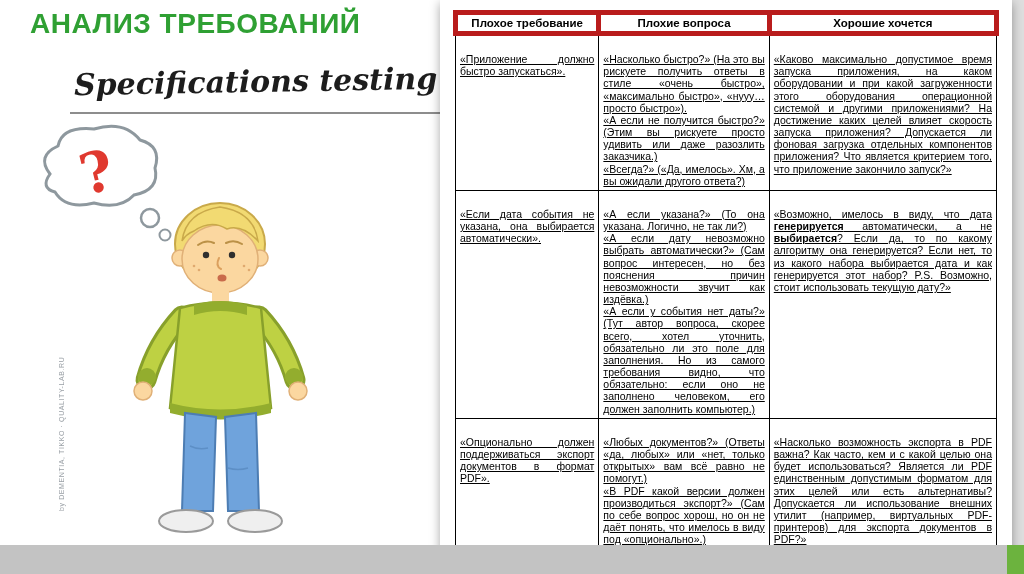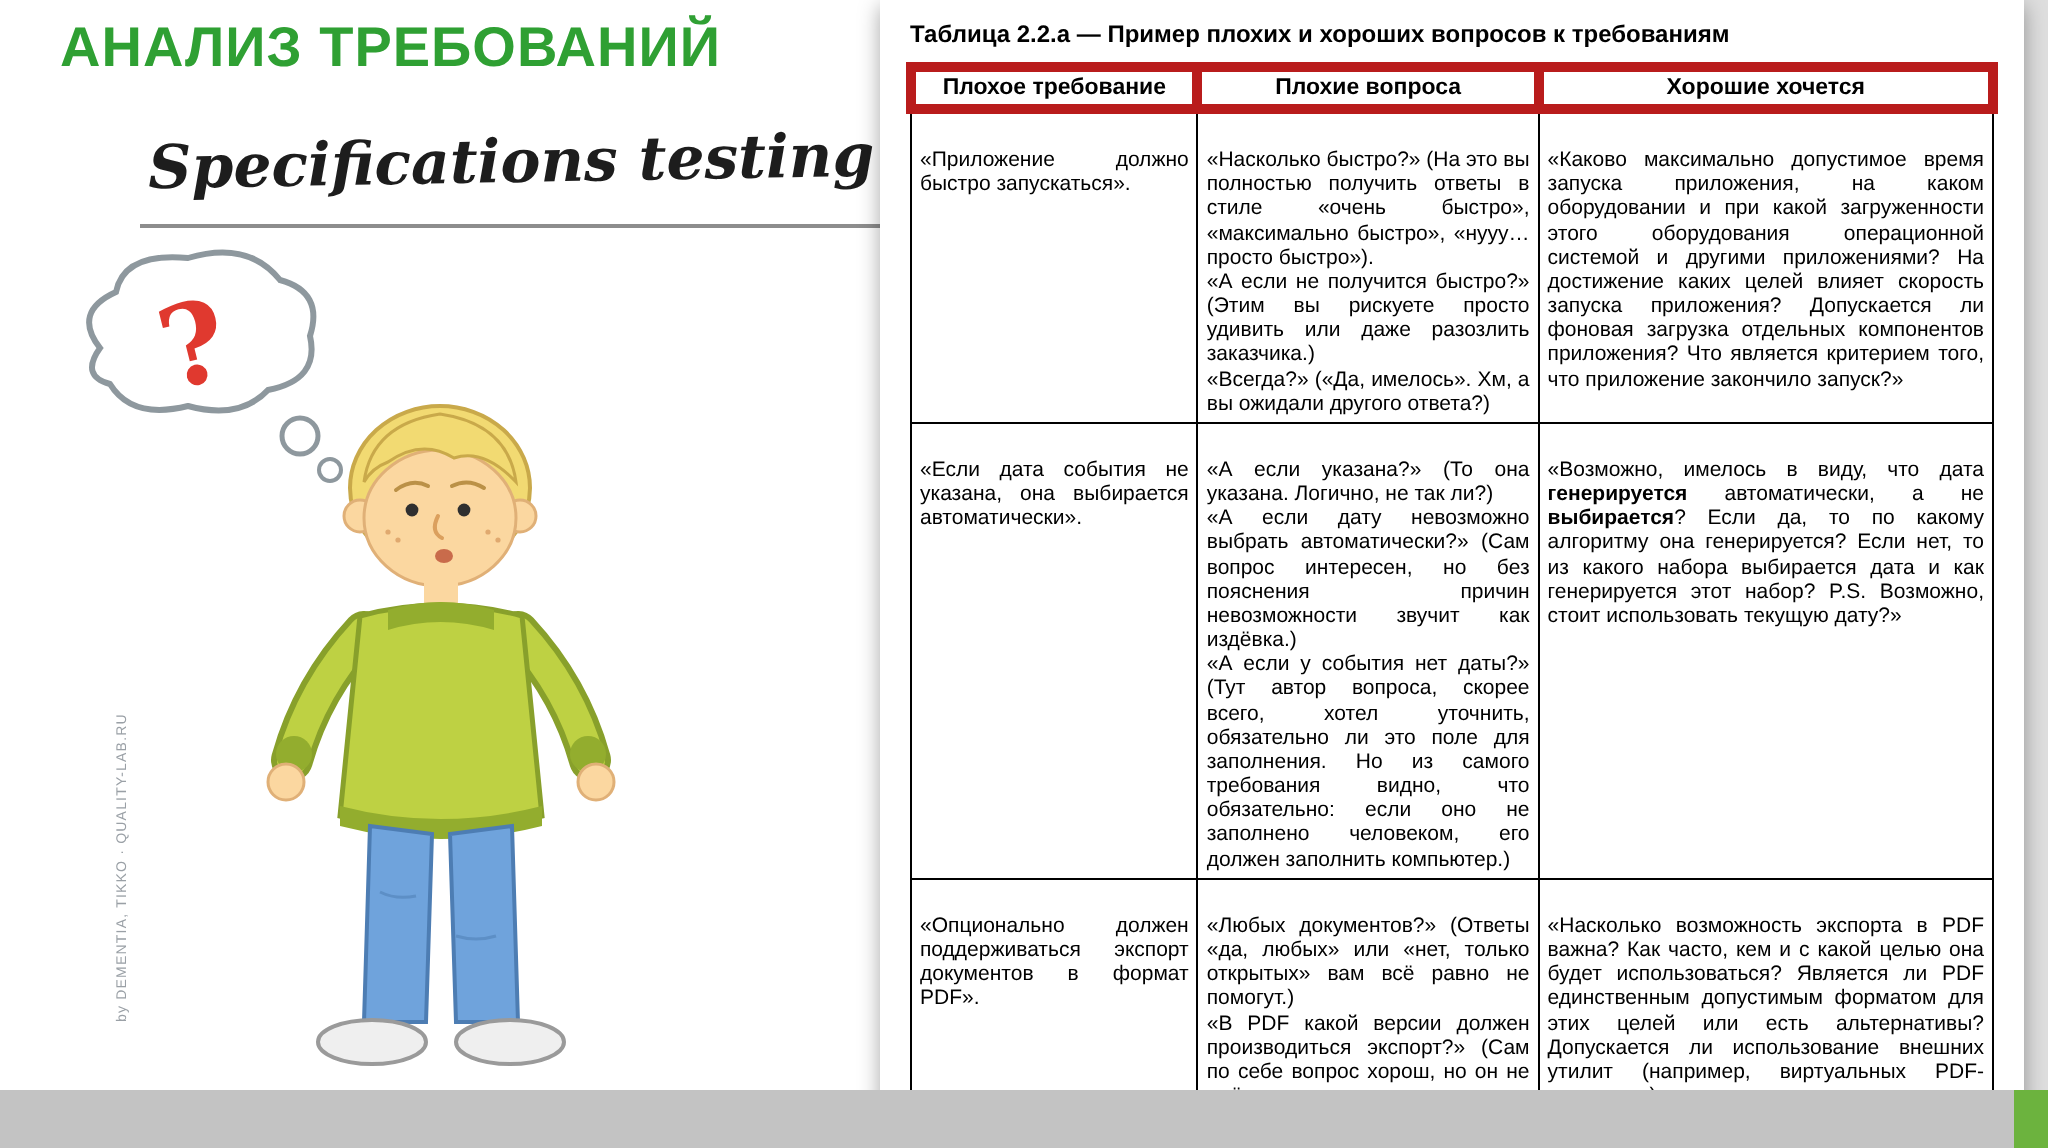--- a/index.html
+++ b/index.html
@@ -30,21 +30,21 @@
 
   table.req-table { width:100%; border-collapse:collapse; table-layout:fixed;
                     border:1.5px solid #000; }
   .req-table col.c1 { width:26.5%; }
   .req-table col.c2 { width:31.5%; }
   .req-table col.c3 { width:42%; }
   .req-table th { border:5px solid #b91c1c; font-size:11.5px; font-weight:bold;
                   text-align:center; padding:2px 3px; }
   .req-table td { border:1px solid #000; font-size:10.5px; line-height:1.16;
                   vertical-align:top; text-align:justify; padding:17px 4px 3px 4px;
-                  hyphens:auto; overflow-wrap:break-word; }
+                  hyphens:auto; overflow-wrap:break-word;text-decoration:underline; }
   .req-table .para { margin:0; }
 </style>
 </head>
 <body>
 
 <div class="slide">
 
   <div class="right-strip"></div>
 
   <h1 class="page-title">АНАЛИЗ ТРЕБОВАНИЙ</h1>
@@ -92,41 +92,40 @@
         <path d="M197 301 L200 395 L231 395 L228 297 Z" fill="#6fa3dc" stroke="#4d7db3" stroke-width="2"></path>
         <path d="M162 330 q8 4 18 2 M200 352 q10 3 20 0" fill="none" stroke="#5d8fc6" stroke-width="1.5"></path>
         <ellipse cx="158" cy="405" rx="27" ry="11" fill="#efefef" stroke="#9a9a9a" stroke-width="2"></ellipse>
         <ellipse cx="227" cy="405" rx="27" ry="11" fill="#efefef" stroke="#9a9a9a" stroke-width="2"></ellipse>
       </g>
     </svg>
     <div class="watermark">by DEMENTIA, TIKKO · QUALITY-LAB.RU</div>
   </div>
 
   <div class="table-card">
-    <div class="table-caption">Таблица 2.2.а — Пример плохих и хороших вопросов к требованиям</div>
     <table class="req-table">
       <colgroup>
           <col class="c1">
           <col class="c2">
           <col class="c3">
         </colgroup>
       <thead>
         <tr>
           <th>Плохое требование</th>
           <th>Плохие вопроса</th>
           <th>Хорошие хочется</th>
         </tr>
       </thead>
       <tbody>
           <tr>
             <td>
               <div class="para">«Приложение должно быстро запускаться».</div>
             </td>
             <td>
-              <div class="para">«Насколько быстро?» (На это вы полностью получить ответы в стиле «очень быстро», «максимально быстро», «нууу… просто быстро»).</div>
+              <div class="para">«Насколько быстро?» (На это вы рискуете получить ответы в стиле «очень быстро», «максимально быстро», «нууу… просто быстро»).</div>
               <div class="para">«А если не получится быстро?» (Этим вы рискуете просто удивить или даже разозлить заказчика.)</div>
               <div class="para">«Всегда?» («Да, имелось». Хм, а вы ожидали другого ответа?)</div>
             </td>
             <td>
               <div class="para">«Каково максимально допустимое время запуска приложения, на каком оборудовании и при какой загруженности этого оборудования операционной системой и другими приложениями? На достижение каких целей влияет скорость запуска приложения? Допускается ли фоновая загрузка отдельных компонентов приложения? Что является критерием того, что приложение закончило запуск?»</div>
             </td>
           </tr>
           <tr>
             <td>
               <div class="para">«Если дата события не указана, она выбирается автоматически».</div>

